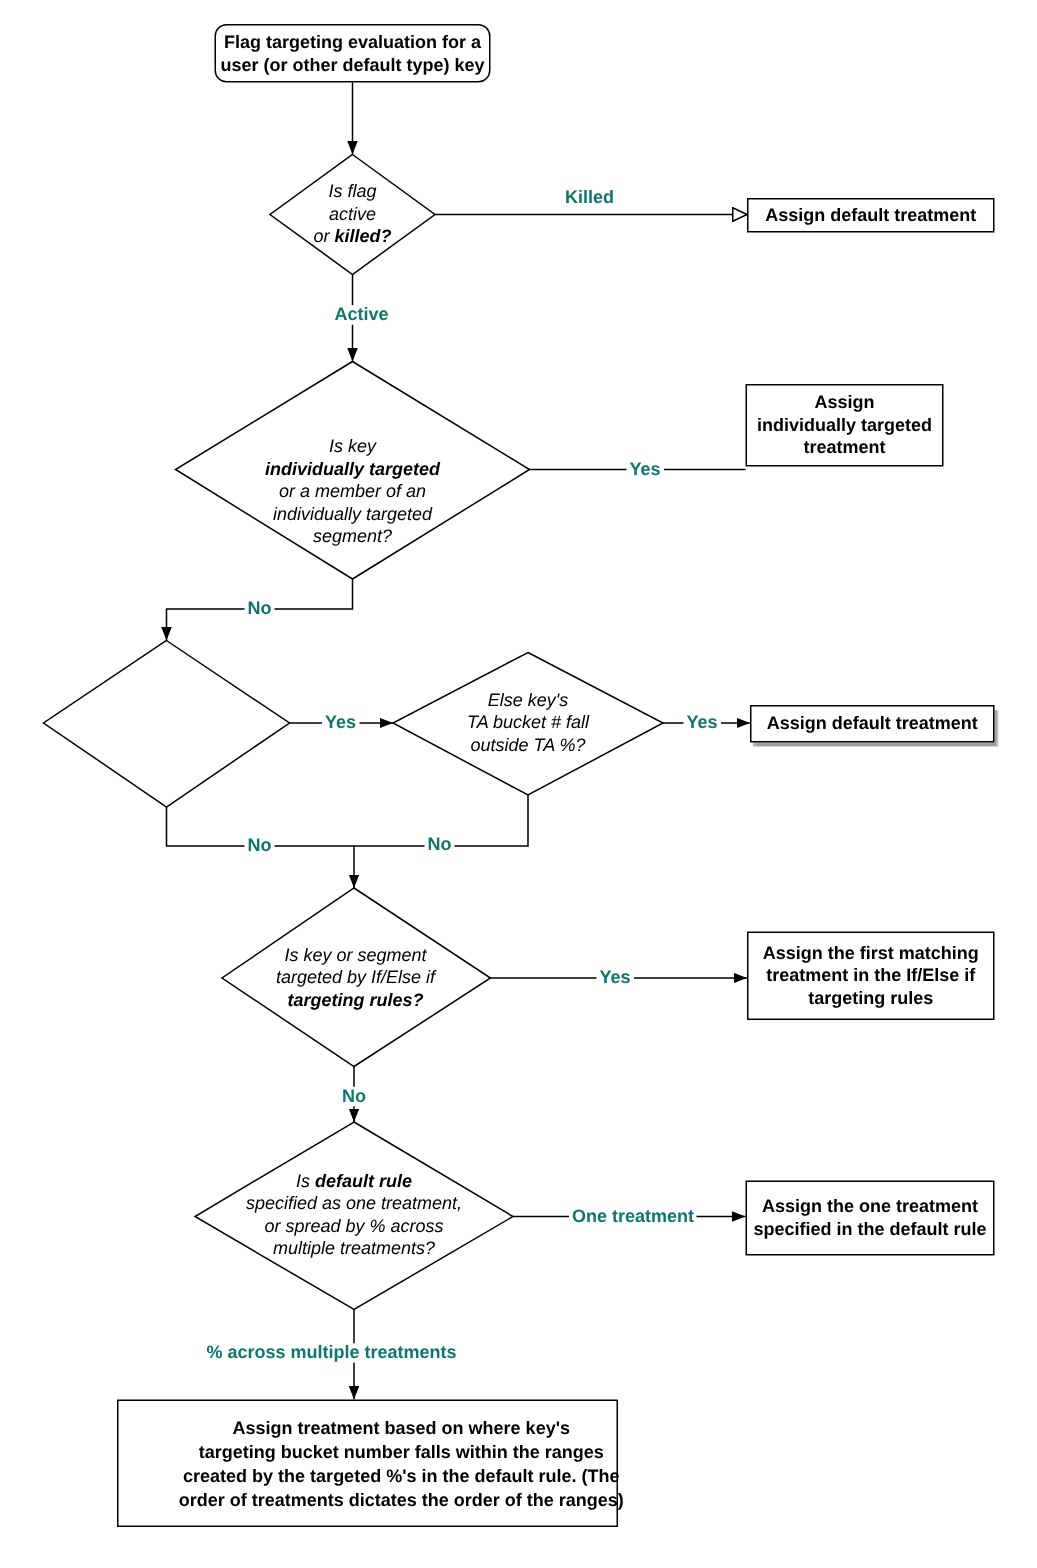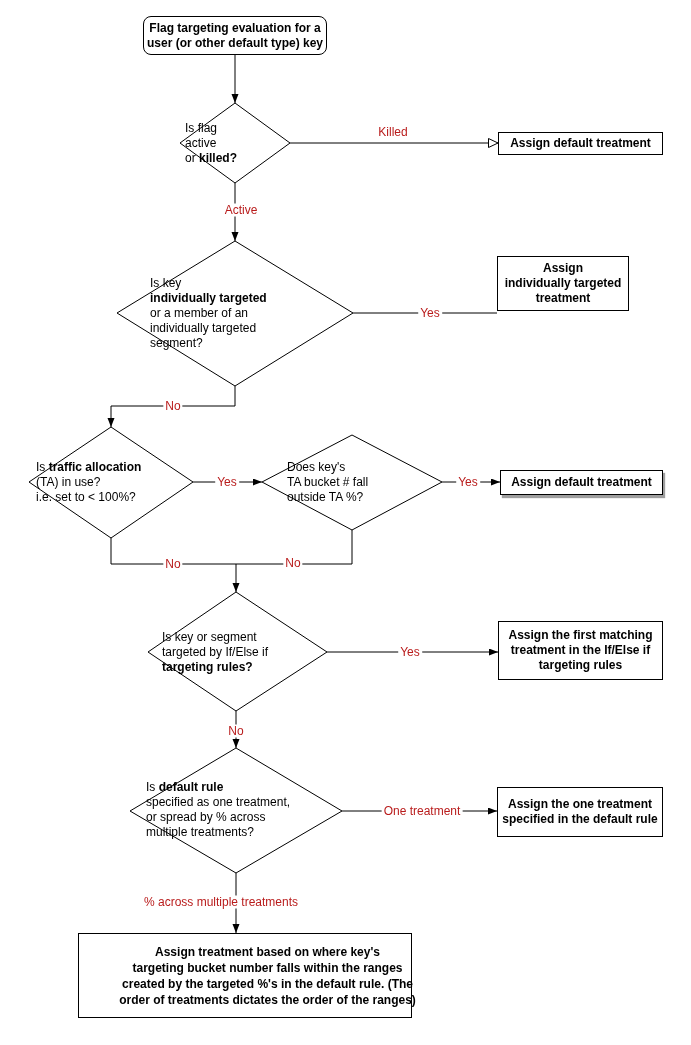--- a/index.html
+++ b/index.html
@@ -13,26 +13,26 @@
   svg.layer { position:absolute; left:0; top:0; width:691px; height:1045px; }
   .node {
     position:absolute; display:flex; flex-direction:column;
     align-items:center; justify-content:center; text-align:center;
     line-height:15px; background:#fff;
   }
   .box { border:1px solid #000; font-weight:bold; }
   .rounded { border-radius:8px; }
   .shadow { box-shadow:2px 3px 1px #9e9e9e; }
   .dtext {
-    position:absolute; text-align:left; line-height:15px;
-    transform:translate(-50%,-50%); pointer-events:none;
+    position:absolute; text-align:center; line-height:15px;
+    transform:translate(-50%,-50%); pointer-events:none;font-style:italic;
   }
   .elabel {
     position:absolute; transform:translate(-50%,-50%); background:#fff;
-    padding:0 2px; color:#b91c1c; white-space:nowrap; line-height:13px;
+    padding:0 2px; color:#0f766e; white-space:nowrap; line-height:13px;font-weight:bold;
   }
   .line { white-space:pre; }
   .b { font-weight:bold; }
   .bigbox { line-height:16px;padding-left:45px; }
 </style>
 </head>
 <body>
 
 <div class="canvas">
 
@@ -72,36 +72,31 @@
     <div class="line">Flag targeting evaluation for a</div>
     <div class="line">user (or other default type) key</div>
   </div>
 
   <div class="dtext" style="left:235px;top:143px;width:100px">
     <div class="line"><span>Is flag</span></div>
     <div class="line"><span>active</span></div>
     <div class="line"><span>or </span><span class="b">killed?</span></div>
   </div>
 
-  <div class="dtext" style="left:235px;top:313px;width:170px">
+  <div class="dtext" style="left:235px;top:328px;width:170px">
     <div class="line"><span>Is key</span></div>
     <div class="line b"><span>individually targeted</span></div>
     <div class="line"><span>or a member of an</span></div>
     <div class="line"><span>individually targeted</span></div>
     <div class="line"><span>segment?</span></div>
   </div>
 
-  <div class="dtext" style="left:111px;top:482px;width:150px">
-    <div class="line"><span>Is </span><span class="b">traffic allocation</span></div>
-    <div class="line"><span>(TA) in use?</span></div>
-    <div class="line"><span>i.e. set to &lt; 100%?</span></div>
-  </div>
 
   <div class="dtext" style="left:352px;top:482px;width:130px">
-    <div class="line"><span>Does key's</span></div>
+    <div class="line"><span>Else key's</span></div>
     <div class="line"><span>TA bucket # fall</span></div>
     <div class="line"><span>outside TA %?</span></div>
   </div>
 
   <div class="dtext" style="left:237px;top:652px;width:150px">
     <div class="line"><span>Is key or segment</span></div>
     <div class="line"><span>targeted by If/Else if</span></div>
     <div class="line b"><span>targeting rules?</span></div>
   </div>
 

